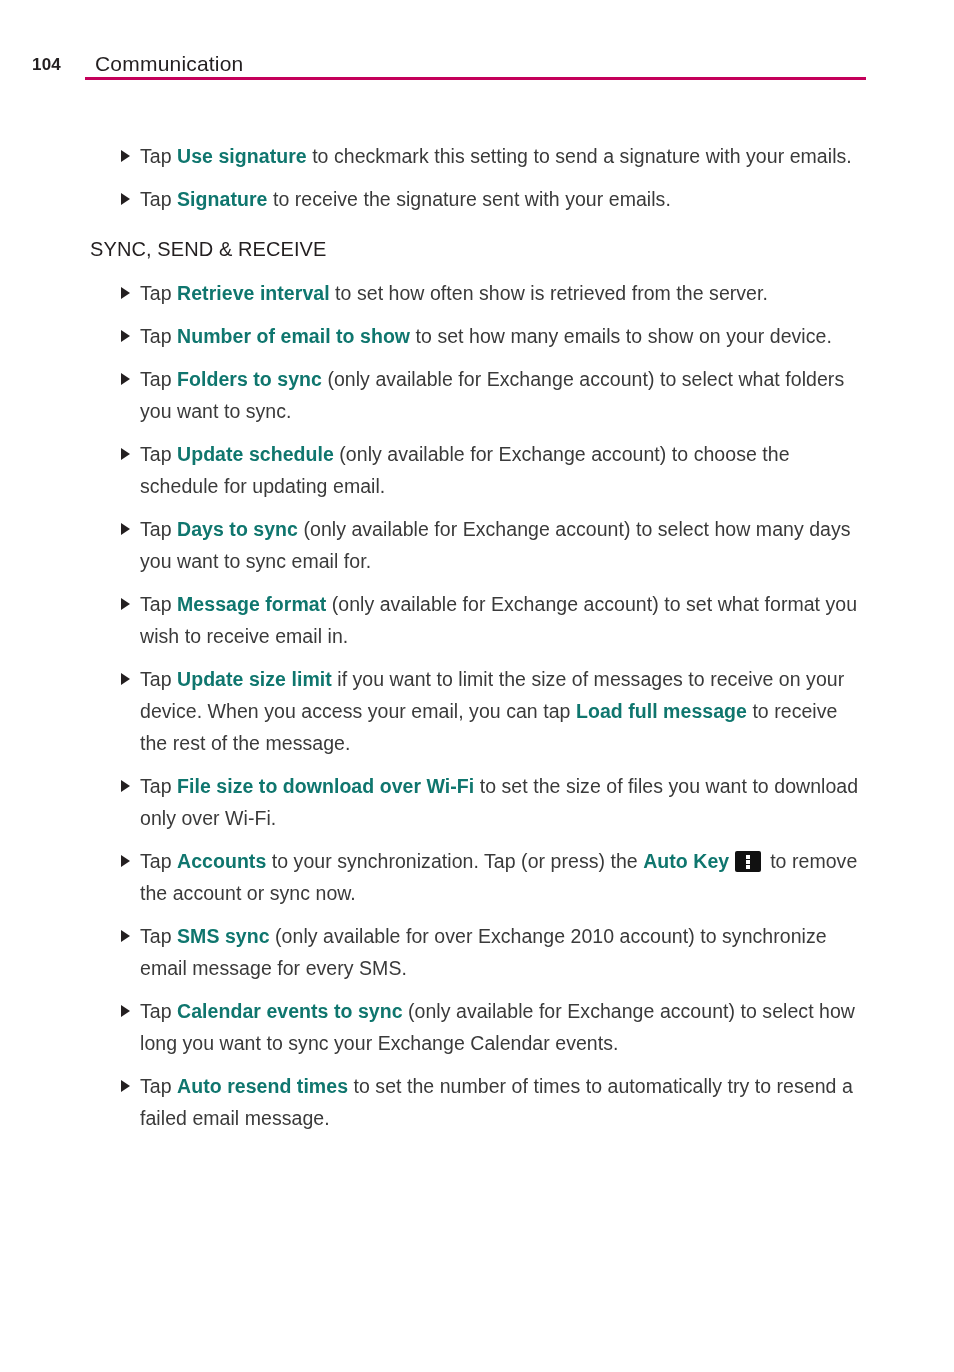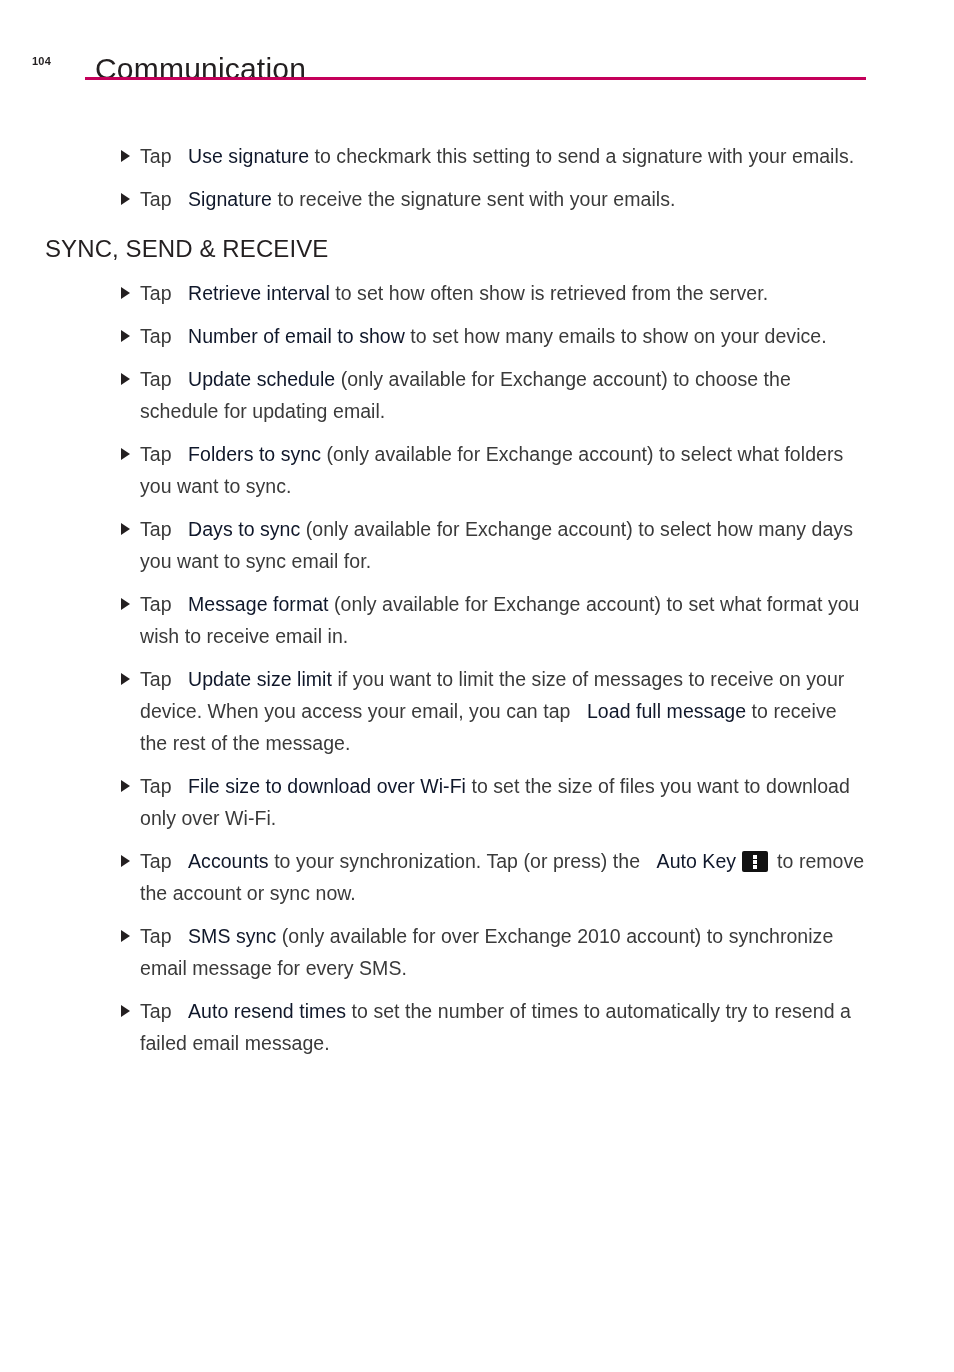--- a/index.html
+++ b/index.html
@@ -21,30 +21,30 @@
     position: absolute;
     top: 52px;
     left: 0;
     width: 954px;
     height: 34px;
   }
   .page-number {
     position: absolute;
     left: 32px;
     top: 3px;
-    font-size: 11px;
+    font-size: 17px;
     font-weight: bold;
     letter-spacing: 0.2px;
     color: #231f20;
   }
   .chapter-title {
     position: absolute;
     left: 95px;
     top: 0px;
-    font-size: 30px;
+    font-size: 21px;
     font-weight: 400;
     letter-spacing: 0.2px;
     color: #231f20;
   }
   .header-rule {
     position: absolute;
     left: 85px;
     top: 77px;
     width: 781px;
     height: 3px;
@@ -54,22 +54,22 @@
   
   .content {
     position: absolute;
     left: 0;
     top: 140px;
     width: 954px;
   }
 
   .section-heading {
     margin: 0;
-    padding: 0 0 0 45px;
-    font-size: 24px;
+    padding: 0 0 0 90px;
+    font-size: 20px;
     font-weight: 400;
     line-height: 32px;
     color: #231f20;
     letter-spacing: 0.1px;
   }
   .section-heading-spacer-top { height: 18px; }
   .section-heading-spacer-bottom { height: 12px; }
 
   ul.bullet-list {
     list-style: none;
@@ -93,23 +93,22 @@
     left: 121px;
     top: 10px;
     width: 0;
     height: 0;
     border-left: 9px solid #231f20;
     border-top: 6px solid transparent;
     border-bottom: 6px solid transparent;
   }
 
   b, strong, .bold {
-    font-weight: normal;
-    color: #0f172a;
-    margin-left: 11px;
+    font-weight: bold;
+    color: #0f766e;
   }
 
   
   .menu-key-icon {
     display: inline-block;
     width: 26px;
     height: 21px;
     background: #111111;
     border-radius: 2px;
     position: relative;
@@ -144,24 +143,25 @@
       <li class="bullet-item"><span class="bullet-marker"></span><span>Tap </span><span class="bold">Signature</span><span> to receive the signature sent with your emails.</span></li>
     </ul>
 
   <div class="section-heading-spacer-top"></div>
   <h2 class="section-heading">SYNC, SEND &amp; RECEIVE</h2>
   <div class="section-heading-spacer-bottom"></div>
 
   <ul class="bullet-list" id="section-list">
       <li class="bullet-item"><span class="bullet-marker"></span><span>Tap </span><span class="bold">Retrieve interval</span><span> to set how often show is retrieved from the server.</span></li>
       <li class="bullet-item"><span class="bullet-marker"></span><span>Tap </span><span class="bold">Number of email to show</span><span> to set how many emails to show on your device.</span></li>
+      <li class="bullet-item"><span class="bullet-marker"></span><span>Tap </span><span class="bold">Folders to sync</span><span> (only available for Exchange account) to select what folders you want to sync.</span></li>
       <li class="bullet-item"><span class="bullet-marker"></span><span>Tap </span><span class="bold">Update schedule</span><span> (only available for Exchange account) to choose the schedule for updating email.</span></li>
-      <li class="bullet-item"><span class="bullet-marker"></span><span>Tap </span><span class="bold">Folders to sync</span><span> (only available for Exchange account) to select what folders you want to sync.</span></li>
       <li class="bullet-item"><span class="bullet-marker"></span><span>Tap </span><span class="bold">Days to sync</span><span> (only available for Exchange account) to select how many days you want to sync email for.</span></li>
       <li class="bullet-item"><span class="bullet-marker"></span><span>Tap </span><span class="bold">Message format</span><span> (only available for Exchange account) to set what format you wish to receive email in.</span></li>
       <li class="bullet-item"><span class="bullet-marker"></span><span>Tap </span><span class="bold">Update size limit</span><span> if you want to limit the size of messages to receive on your device. When you access your email, you can tap </span><span class="bold">Load full message</span><span> to receive the rest of the message.</span></li>
       <li class="bullet-item"><span class="bullet-marker"></span><span>Tap </span><span class="bold">File size to download over Wi-Fi</span><span> to set the size of files you want to download only over Wi-Fi.</span></li>
       <li class="bullet-item"><span class="bullet-marker"></span><span>Tap </span><span class="bold">Accounts</span><span> to your synchronization. Tap (or press) the </span><span class="bold">Auto Key</span><span> </span><span class="menu-key-icon"><i></i><i></i><i></i></span><span> to remove the account or sync now.</span></li>
       <li class="bullet-item"><span class="bullet-marker"></span><span>Tap </span><span class="bold">SMS sync</span><span> (only available for over Exchange 2010 account) to synchronize email message for every SMS.</span></li>
+      <li class="bullet-item"><span class="bullet-marker"></span><span>Tap </span><span class="bold">Calendar events to sync</span><span> (only available for Exchange account) to select how long you want to sync your Exchange Calendar events.</span></li>
       <li class="bullet-item"><span class="bullet-marker"></span><span>Tap </span><span class="bold">Auto resend times</span><span> to set the number of times to automatically try to resend a failed email message.</span></li>
     </ul>
 
 </div>
 
 </body></html>

